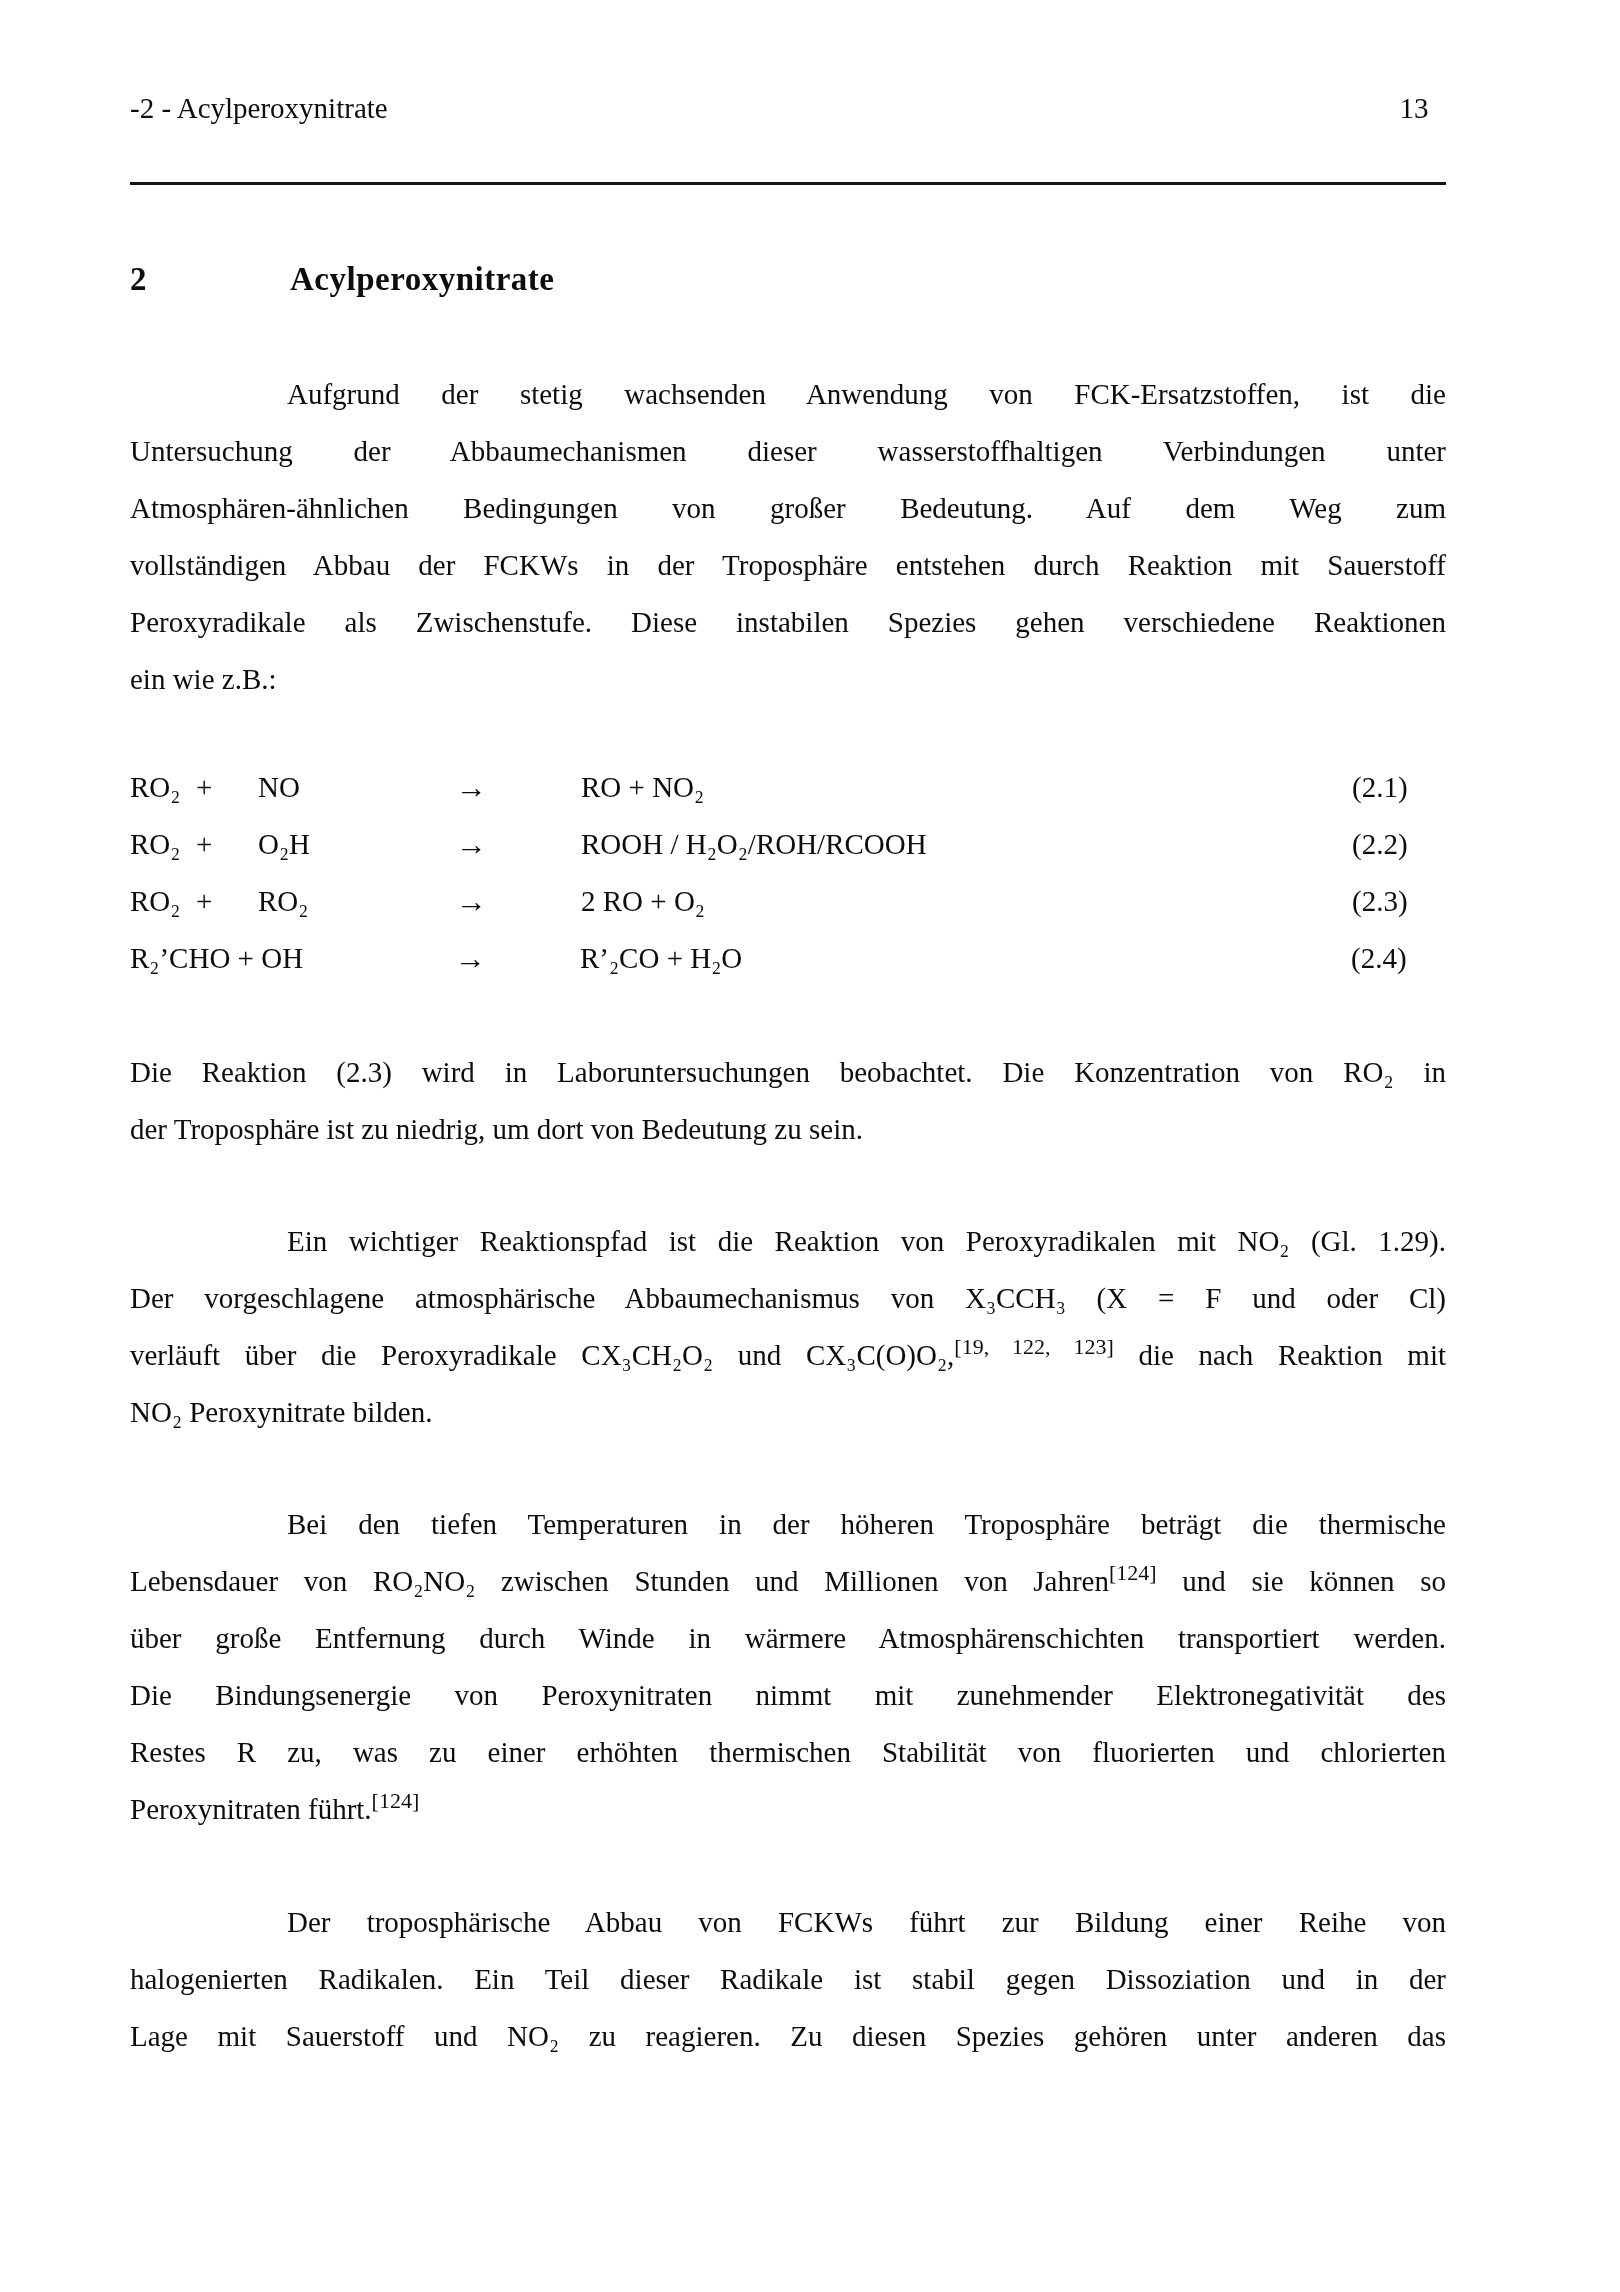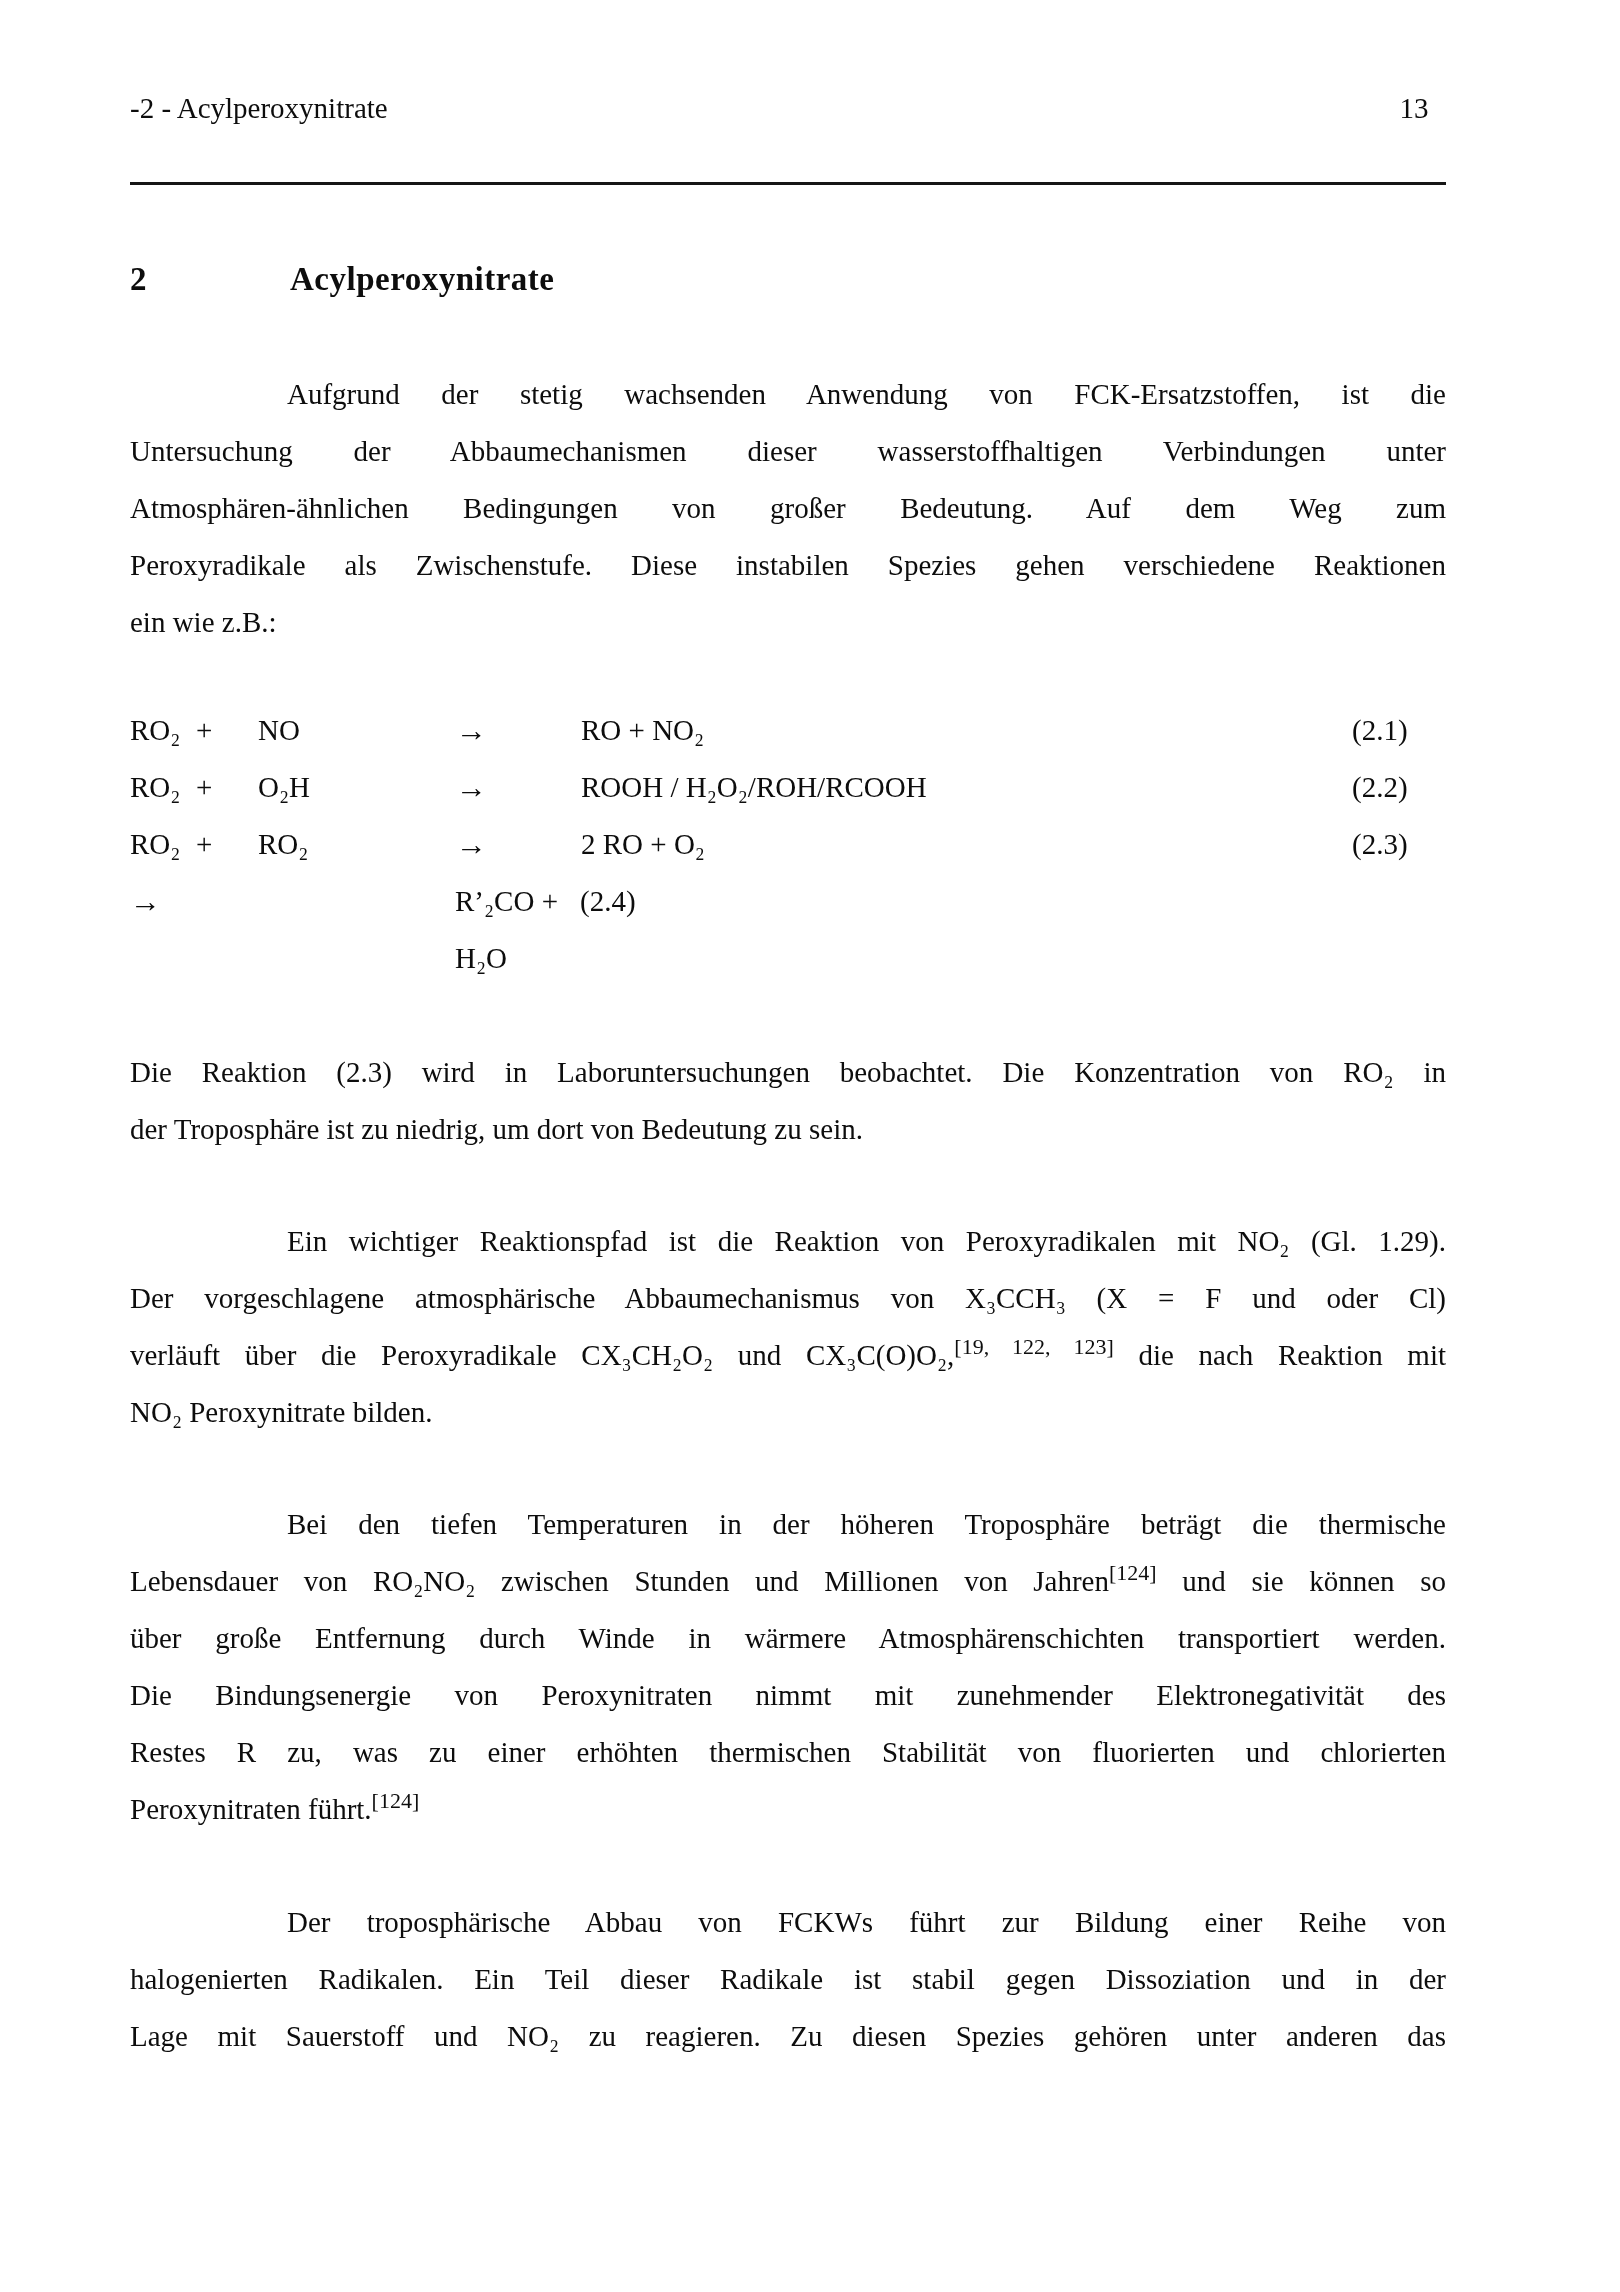--- a/index.html
+++ b/index.html
@@ -71,20 +71,21 @@
   </div>
 
   <hr class="rule">
 
   <div class="section-heading"><span class="heading-num">2</span><span>Acylperoxynitrate</span></div>
 
   <div class="para m-intro">
     <div class="line just indent">Aufgrund der stetig wachsenden Anwendung von FCK-Ersatzstoffen, ist die</div>
     <div class="line just">Untersuchung der Abbaumechanismen dieser wasserstoffhaltigen Verbindungen unter</div>
     <div class="line just">Atmosphären-ähnlichen Bedingungen von großer Bedeutung. Auf dem Weg zum</div>
+    <div class="line just">vollständigen Abbau der FCKWs in der Troposphäre entstehen durch Reaktion mit Sauerstoff</div>
     <div class="line just">Peroxyradikale als Zwischenstufe. Diese instabilen Spezies gehen verschiedene Reaktionen</div>
     <div class="line">ein wie z.B.:</div>
   </div>
 
   <div class="m-eq">
     <div class="eq-row">
       <span>RO₂</span>
       <span>+</span>
       <span>NO</span>
       <span class="eq-arrow">→</span>
@@ -101,20 +102,21 @@
     </div>
     <div class="eq-row">
       <span>RO₂</span>
       <span>+</span>
       <span>RO₂</span>
       <span class="eq-arrow">→</span>
       <span>2 RO + O₂</span>
       <span>(2.3)</span>
     </div>
     <div class="eq-row wide-lhs">
+      <span>R₂’CHO + OH</span>
       <span class="eq-arrow">→</span>
       <span>R’₂CO + H₂O</span>
       <span>(2.4)</span>
     </div>
   </div>
 
   <div class="para m-p2">
     <div class="line just">Die Reaktion (2.3) wird in Laboruntersuchungen beobachtet. Die Konzentration von RO₂ in</div>
     <div class="line">der Troposphäre ist zu niedrig, um dort von Bedeutung zu sein.</div>
   </div>

